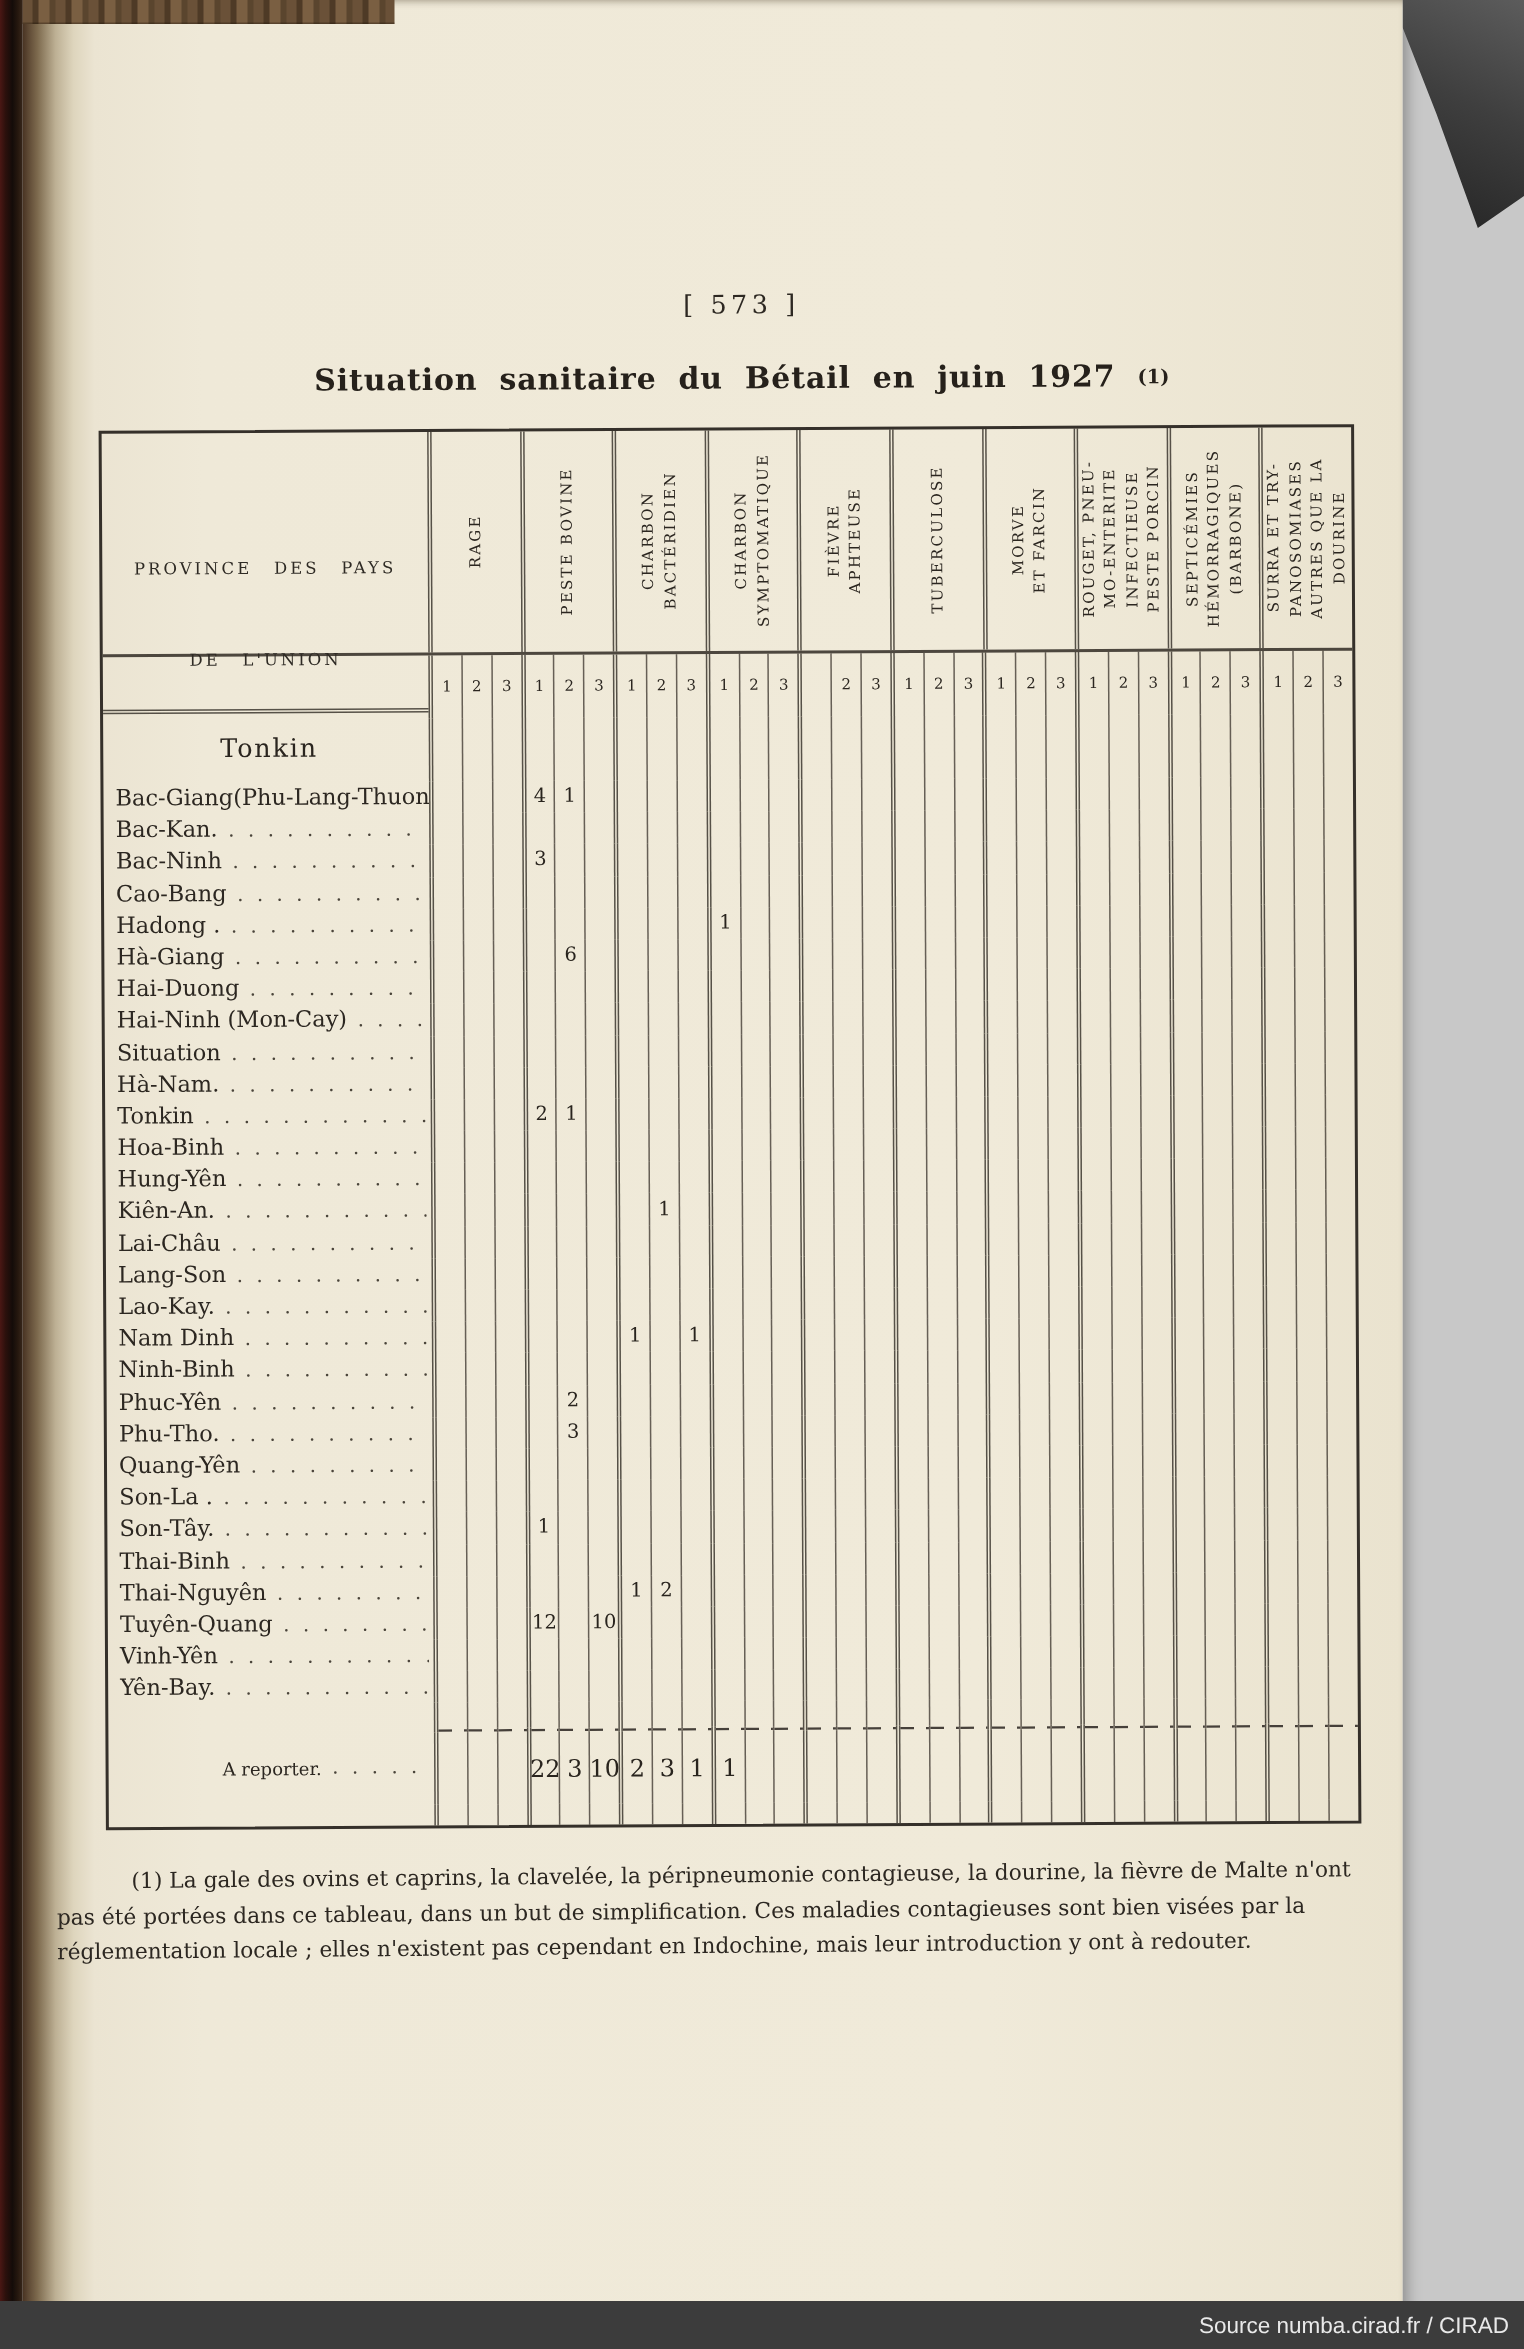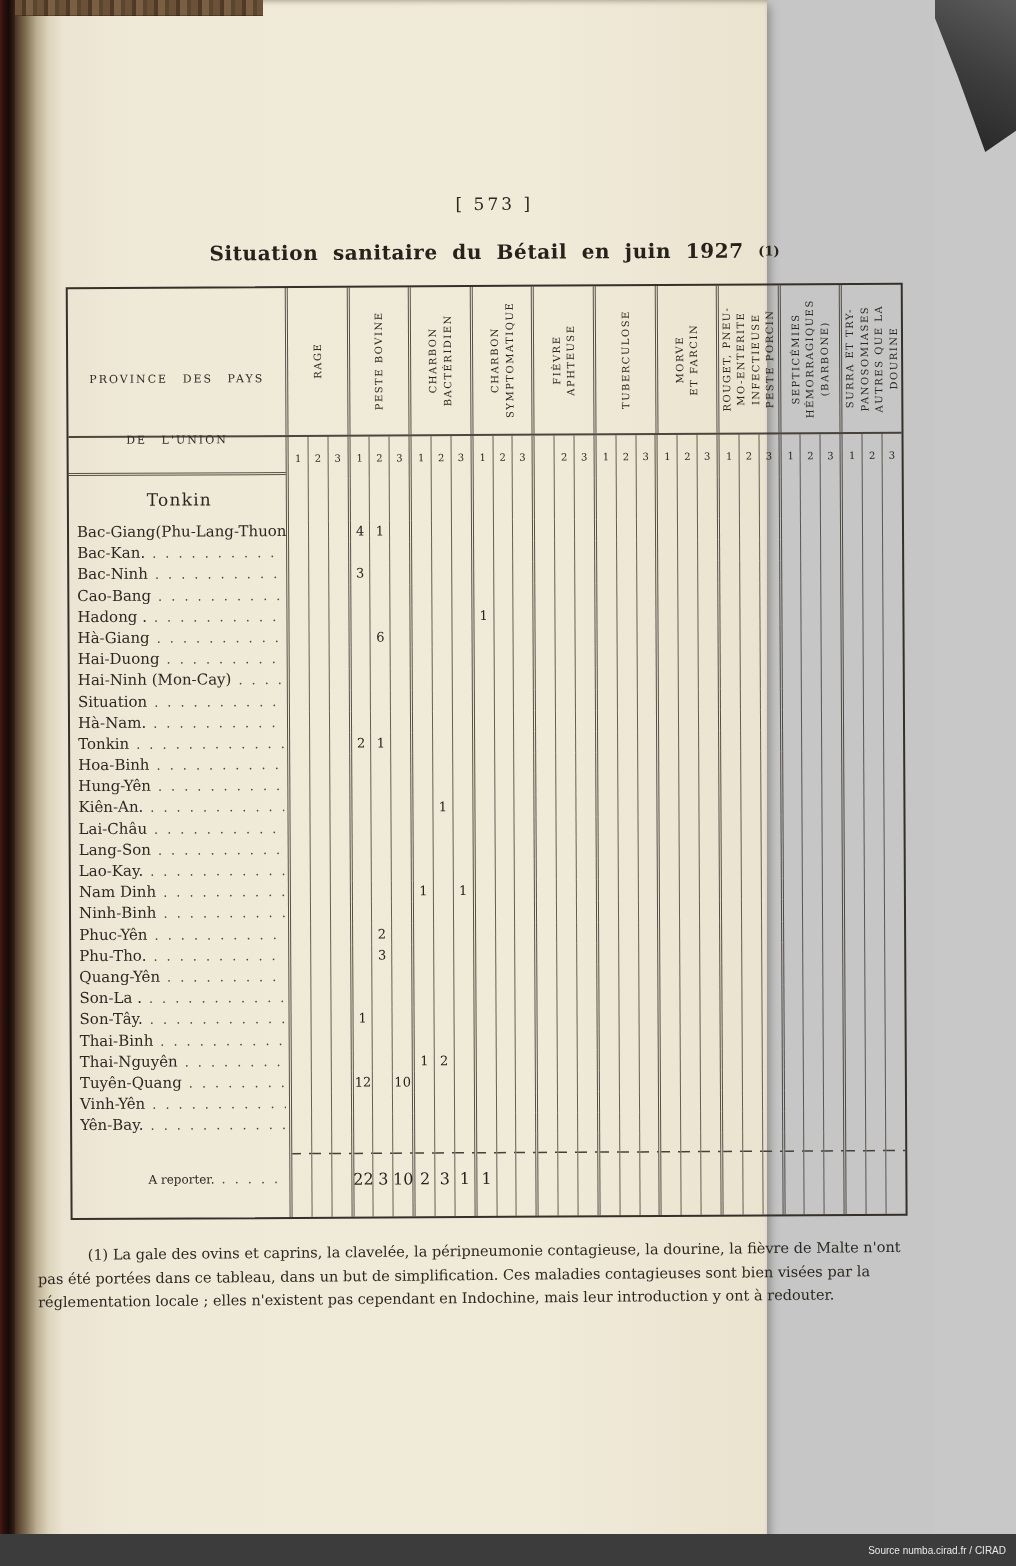--- a/index.html
+++ b/index.html
@@ -14,21 +14,21 @@
     background:linear-gradient(90deg,#4a1714 0%,#2b100c 25%,#140c09 55%,#26180f 80%,#37261a 100%);
     z-index:3;
   }
   .gray-strip { position:absolute; right:0; top:0; width:81px; height:100%; background:#c8c8c8; z-index:0; }
   .corner-tr {
     position:absolute; right:0; top:0; width:81px; height:152px; z-index:2;
     background:linear-gradient(205deg,#5c5c5c 0%,#3f3f3f 45%,#232323 100%);
     clip-path:polygon(16% 0,100% 0,100% 86%,62% 100%,28% 50%,0 12%,0 0);
   }
   .page {
-    position:absolute; left:15px; top:0; width:752px; height:1566px; z-index:1;
+    position:absolute; left:15px; top:0; width:920px; height:1566px; z-index:1;
     background:linear-gradient(90deg,#4a3424 0px,#7d6a4e 10px,#bdb094 22px,#ded5bd 34px,#ebe4d2 48px,#efe9d8 120px,#f0ead9 70%,#eae3cf 100%);
     box-shadow:inset 0 4px 6px -4px rgba(60,45,25,.55), 7px 0 10px -5px rgba(0,0,0,.35);
   }
   .top-edge {
     position:absolute; left:0; top:0; width:248px; height:15px;
     background:repeating-linear-gradient(90deg,#6a5138 0 7px,#4e3a26 7px 11px,#7a5f42 11px 18px,#5a452e 18px 22px);
     border-bottom:1px solid rgba(30,20,10,.35);
   }
   .content { position:absolute; left:0; top:0; width:920px; height:1566px; transform:rotate(-0.3deg); transform-origin:460px 720px; }
 
@@ -93,21 +93,21 @@
 
   
   .footnote { position:absolute; left:20px; top:1240px; width:862px; transform:rotate(-0.25deg); font-size:14.5px; line-height:23.5px; color:#2c2721; }
   .fn-line { white-space:nowrap; }
   .fn-line.first { margin-left:50px; }
 
   
   .source-bar {
     position:absolute; left:0; bottom:0; width:100%; height:32px; background:#3c3c3c; z-index:6;
     display:flex; align-items:center; justify-content:flex-end; padding-right:10px; box-sizing:border-box;
-    font-family:"Liberation Sans","DejaVu Sans",sans-serif; font-size:10px; color:#e9e9e9;
+    font-family:"Liberation Sans","DejaVu Sans",sans-serif; font-size:15px; color:#e9e9e9;
   }
 </style>
 </head>
 <body>
 
 <div class="stage">
   <div class="gray-strip"></div>
   <div class="corner-tr"></div>
   <div class="page">
     <div class="top-edge"></div>

